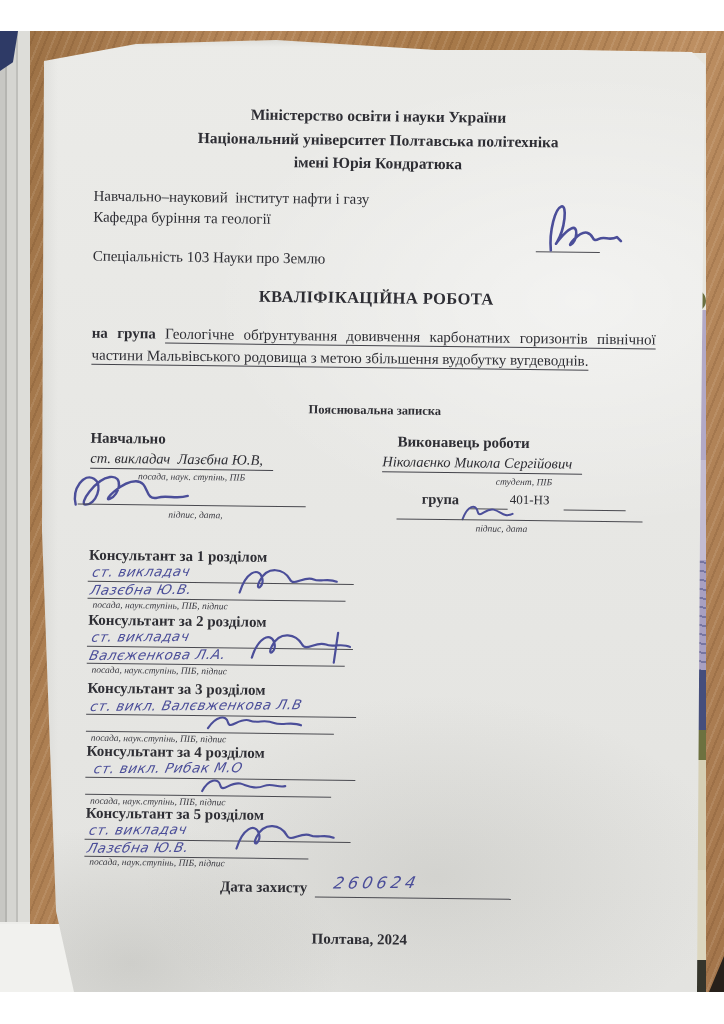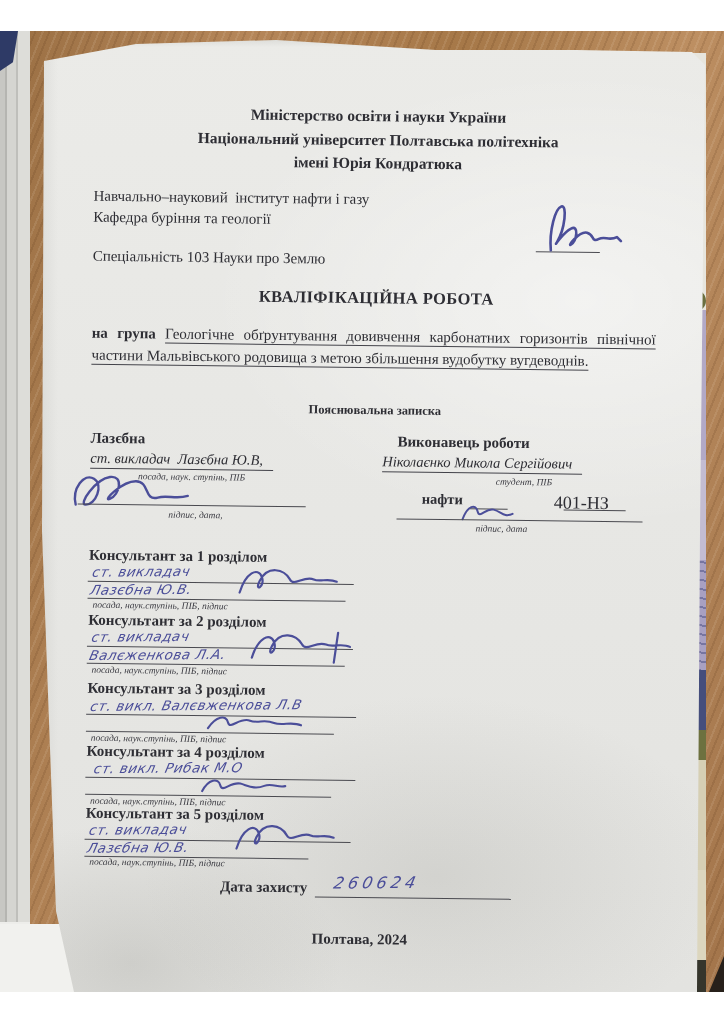--- a/index.html
+++ b/index.html
@@ -140,38 +140,38 @@
 
         <div class="abs kvalif">КВАЛІФІКАЦІЙНА РОБОТА</div>
 
         <div class="abs topic">
           <span class="b">на група</span>
           <span class="uline">Геологічне обґрунтування довивчення карбонатних горизонтів північної частини Мальвівського родовища з метою збільшення вудобутку вугдеводнів.</span>
         </div>
 
         <div class="abs poyasn">Пояснювальна записка</div>
 
-        <div class="abs b fs15" style="left:78px;top:399px;">Лазєбна</div>
+        <div class="abs b fs15" style="left:78px;top:399px;">Навчально</div>
         <div class="abs i" style="left:78px;top:419px;font-size:14.5px;">
           <span class="nameline">ст. викладач  Лазєбна Ю.В,</span>
         </div>
         <div class="abs cap center" style="left:112px;top:440px;width:135px;">посада, наук. ступінь, ПІБ</div>
         <svg class="sig" style="left:58px;top:440px;" width="126" height="40" viewBox="0 0 126 40">
           <path d="M6 34 C2 18 14 2 24 8 C34 14 26 34 16 34 C8 34 26 8 40 6 C54 4 50 24 40 28 C32 31 52 10 66 10 C80 10 74 30 88 26 C98 23 106 28 118 24" stroke-width="2.4"></path>
         </svg>
         <div class="rule" style="left:66px;top:472px;width:228px;"></div>
         <div class="abs cap center" style="left:128px;top:478px;width:112px;">підпис, дата,</div>
 
         <div class="abs b fs15" style="left:385px;top:399px;">Виконавець роботи</div>
         <div class="abs i" style="left:370px;top:419px;font-size:14.5px;">
           <span class="nameline">Ніколаєнко Микола Сергійович</span>
         </div>
         <div class="abs cap center" style="left:462px;top:441px;width:100px;">студент, ПІБ</div>
-        <div class="abs b" style="left:410px;top:456px;font-size:14.5px;">нафти</div>
-        <div class="abs" style="left:498px;top:456px;font-size:18px;margin-left:44px;">401-НЗ</div>
+        <div class="abs b" style="left:410px;top:456px;font-size:14.5px;">група</div>
+        <div class="abs" style="left:498px;top:456px;font-size:13px;">401-НЗ</div>
         <div class="rule" style="left:458px;top:472px;width:38px;"></div>
         <div class="rule" style="left:552px;top:472px;width:62px;"></div>
         <svg class="sig" style="left:448px;top:466px;" width="56" height="22" viewBox="0 0 56 22">
           <path d="M3 18 C8 4 16 2 18 10 C20 18 26 6 34 8 C42 10 44 16 53 12" stroke-width="2"></path>
         </svg>
         <div class="rule" style="left:385px;top:483px;width:246px;"></div>
         <div class="abs cap center" style="left:438px;top:488px;width:104px;">підпис, дата</div>
 
         <div class="abs clabel" style="left:78px;top:516px;">Консультант за 1 розділом</div>
         <div class="abs" style="left:82px;top:531px;"><span class="hand">ст. викладач</span></div>

